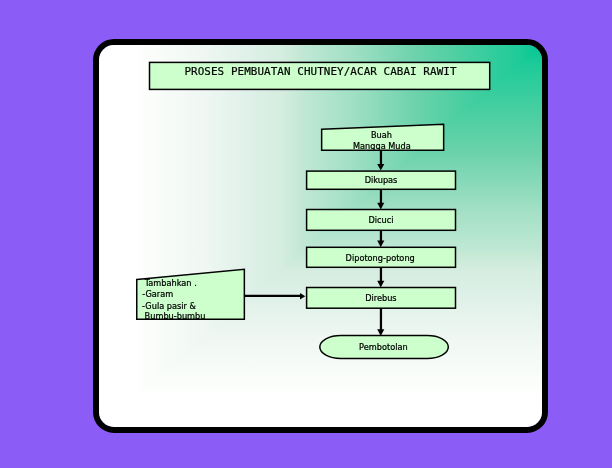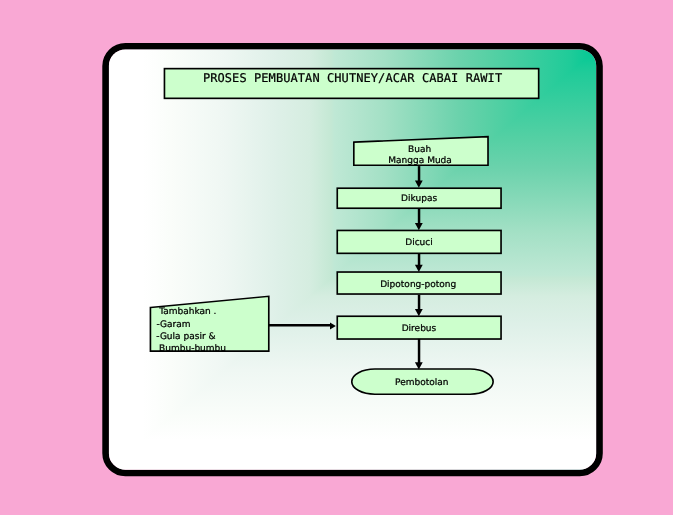--- a/index.html
+++ b/index.html
@@ -9,21 +9,21 @@
     padding: 0;
     width: 612px;
     height: 468px;
     background: #ffffff;
     overflow: hidden;
   }
   #page {
     position: relative;
     width: 612px;
     height: 468px;
-    background: #f9a8d4;
+    background: #8b5cf6;
   }
   #frame {
     position: absolute;
     left: 93px;
     top: 39px;
     width: 455px;
     height: 394px;
     box-sizing: border-box;
     border: 6.4px solid #000000;
     border-radius: 21px;

